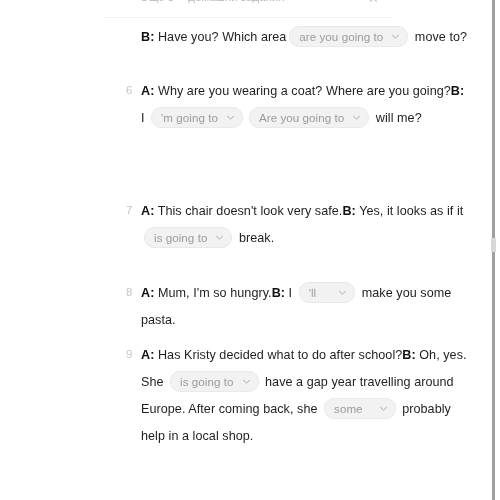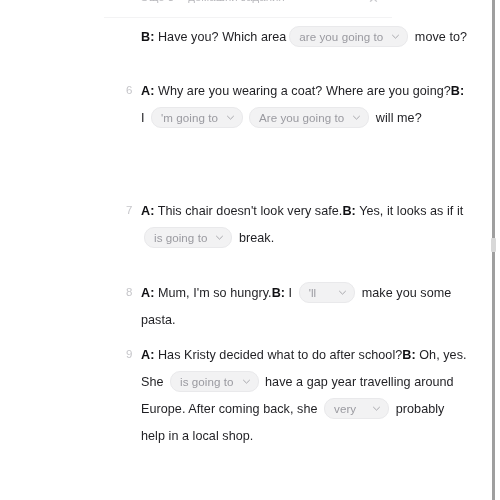--- a/index.html
+++ b/index.html
@@ -231,21 +231,21 @@
       <div class="qitem" style="position: absolute; left: 0px; top: 324px; width: 488px;">
         <div class="qnum" style="top: 7px;">9</div>
         <div class="qbody"><span class="spk">A:</span><span> Has Kristy decided what to do after school?</span><span class="spk">B:</span><span> Oh, yes. She </span><span class="dd">
             <span class="dd-label">is going to</span>
             <span class="dd-chev">
               <svg viewBox="0 0 12 12" width="9" height="9" aria-hidden="true">
                 <path d="M2 4.3 L6 8.2 L10 4.3" fill="none" stroke="#a2a2a8" stroke-width="1.25" stroke-linecap="round" stroke-linejoin="round"></path>
               </svg>
             </span>
           </span><span>  have a gap year travelling around Europe. After coming back, she </span><span class="dd w-mid">
-            <span class="dd-label">very</span>
+            <span class="dd-label">some</span>
             <span class="dd-chev">
               <svg viewBox="0 0 12 12" width="9" height="9" aria-hidden="true">
                 <path d="M2 4.3 L6 8.2 L10 4.3" fill="none" stroke="#a2a2a8" stroke-width="1.25" stroke-linecap="round" stroke-linejoin="round"></path>
               </svg>
             </span>
           </span><span>  probably help in a local shop.</span></div>
       </div>
     </div>
 </div>
 

